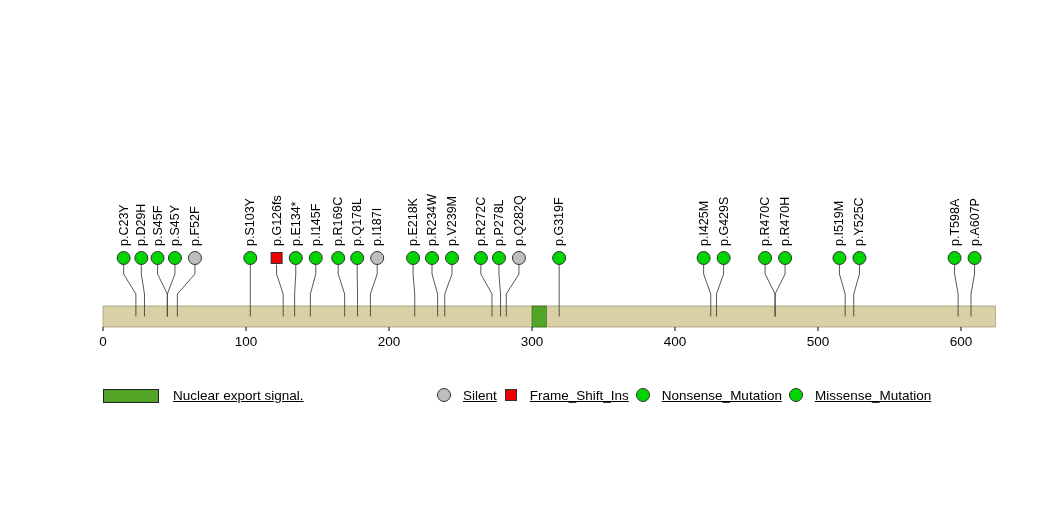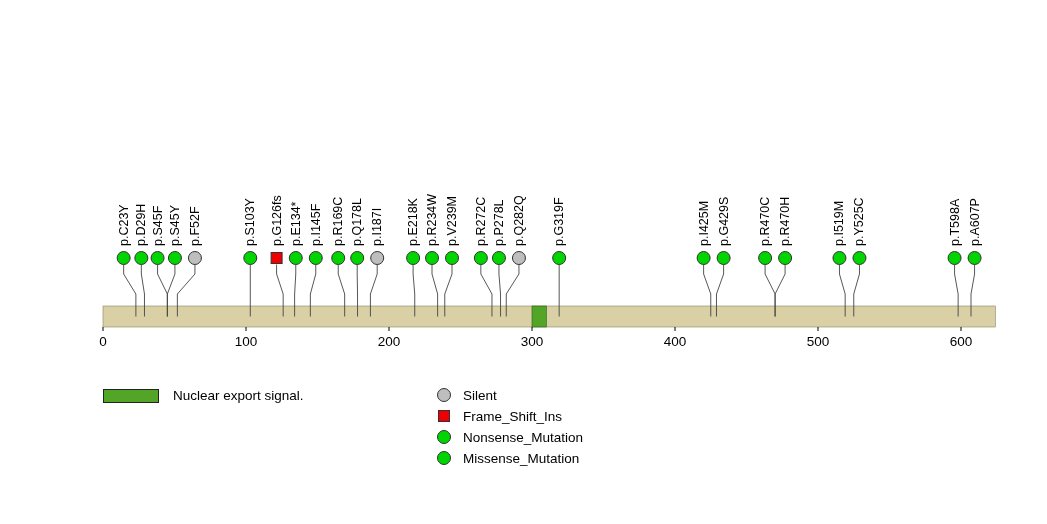--- a/index.html
+++ b/index.html
@@ -18,29 +18,29 @@
     top: 388px;
     display: flex;
     align-items: center;
     gap: 14px;
   }
   .legend-right {
     position: absolute;
     left: 437px;
     top: 388px;
     display: flex;
-    flex-direction: column;
+    flex-direction: row;
     gap: 7px;
   }
   .legend-row { display: flex; align-items: center; gap: 12px; height: 14px; }
   .swatch { display: inline-block; box-sizing: border-box; }
   .swatch.rect   { width: 56px; height: 14px; border: 1px solid #222; }
   .swatch.circle { width: 14px; height: 14px; border: 1px solid #333; border-radius: 50%; }
   .swatch.square { width: 12px; height: 12px; border: 1px solid #333; margin: 0 1px; }
-  .legend-label { font-size: 13.5px; color: #000; white-space: nowrap; }
+  .legend-label { font-size: 13.5px; color: #000; white-space: nowrap; text-decoration: underline; }
 </style>
 </head>
 <body>
 
 <div class="canvas">
   <svg id="plot" width="1047" height="524" viewBox="0 0 1047 524">
       <rect x="103" y="306" width="892.3199999999999" height="21" fill="#d9d1a5" stroke="#8a835f" stroke-width="0.6"></rect>
       <rect x="532" y="306" width="14.299999999999955" height="21" fill="#53a528" stroke="#2c5a12" stroke-width="0.6"></rect>
       <line x1="103" y1="327" x2="103" y2="331" stroke="#000" stroke-width="1"></line>
       <text x="103" y="346" text-anchor="middle" font-size="13.5" fill="#000" font-family="&quot;Liberation Sans&quot;, sans-serif">0</text>

